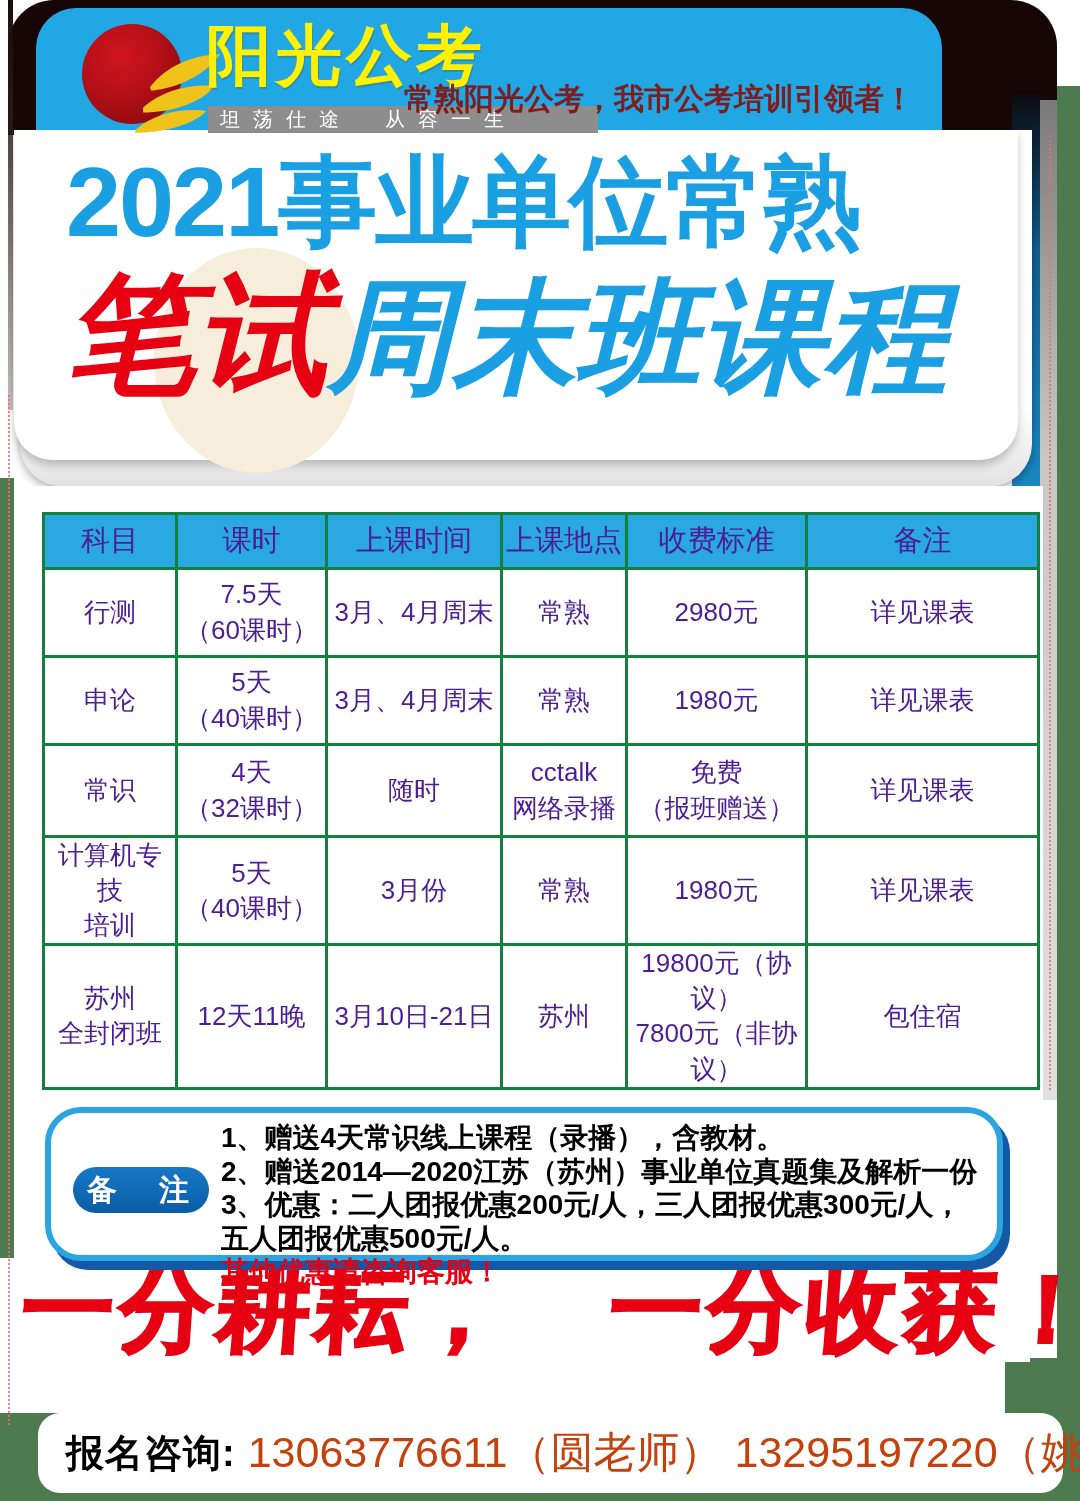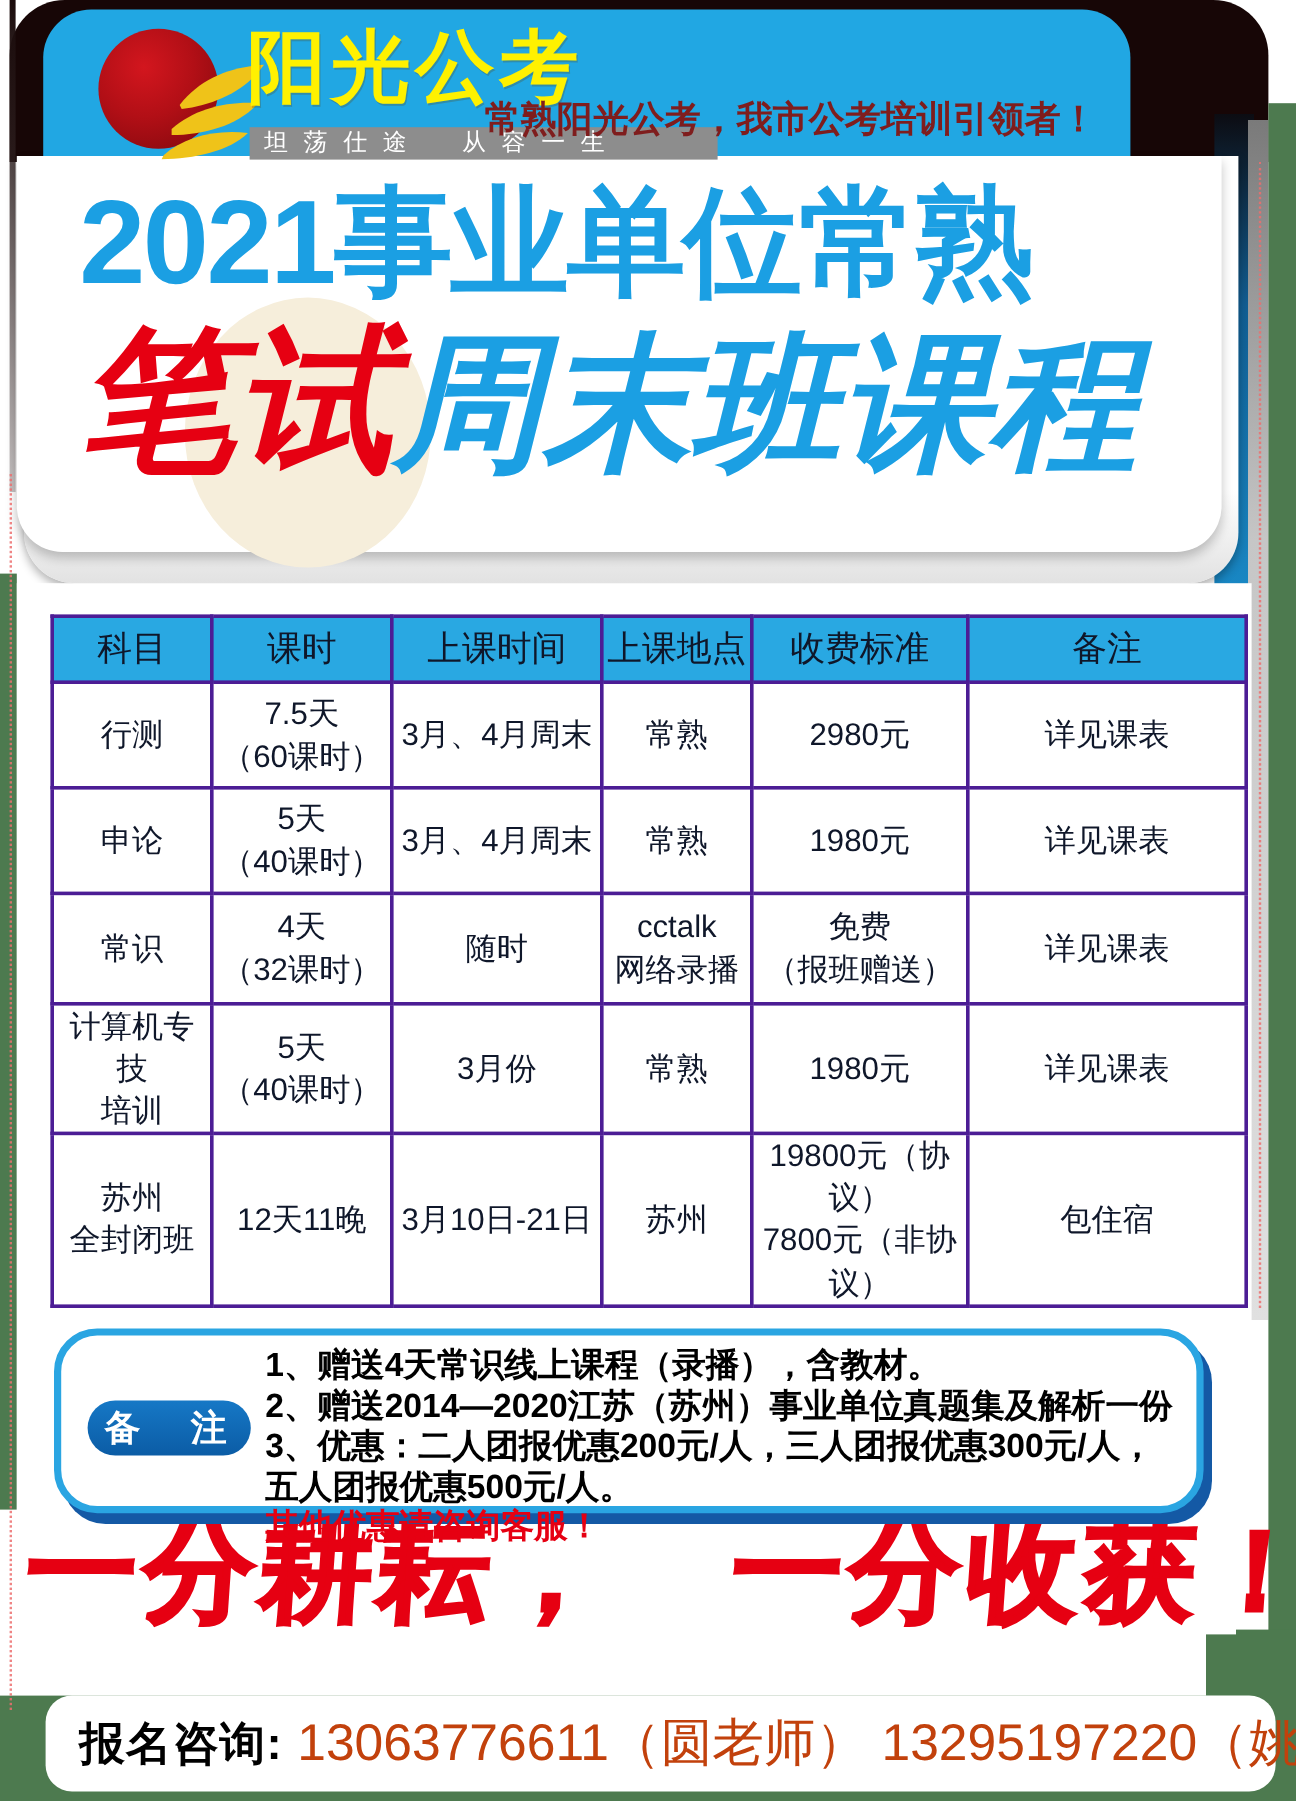--- a/index.html
+++ b/index.html
@@ -47,22 +47,22 @@
   .title-ellipse{left:140px;top:118px;width:205px;height:225px;border-radius:50%;background:#f6eedb;}
   .title-line2{left:50px;top:138px;font-family:"DejaVu Serif","Liberation Serif",serif;
     font-weight:bold;font-style:italic;line-height:1;white-space:nowrap;}
   .t-red{font-size:132px;color:#e60012;}
   .t-blue{font-size:124px;color:#1b9fe3;}
 
   
   .table-section{left:14px;top:486px;width:1029px;height:794px;background:#ffffff;z-index:2;}
   table.course{position:absolute;left:28px;top:26px;border-collapse:collapse;table-layout:fixed;
     width:995px;}
-  table.course th,table.course td{border:3px solid #4c1d95;text-align:center;vertical-align:middle;
-    color:#0f172a;white-space:pre-line;padding:0 2px;}
+  table.course th,table.course td{border:3px solid #15803d;text-align:center;vertical-align:middle;
+    color:#4c1d95;white-space:pre-line;padding:0 2px;}
   table.course th{background:#29a8e2;font-size:29px;font-weight:normal;height:52px;}
   table.course td{font-size:26px;line-height:1.35;background:#ffffff;}
   td.small{font-size:23px;line-height:2.0;}
 
   
   .note-box{left:45px;top:1107px;width:946px;height:142px;background:#ffffff;
     border:6px solid #2aa5e2;border-radius:36px;box-shadow:7px 9px 0 #1459a5;z-index:3;}
   .note-pill{left:22px;top:54px;width:136px;height:46px;border-radius:26px;
     background:linear-gradient(180deg,#1678c6 0%,#0b5ca5 100%);
     color:#ffffff;font-size:30px;font-weight:bold;letter-spacing:6px;

